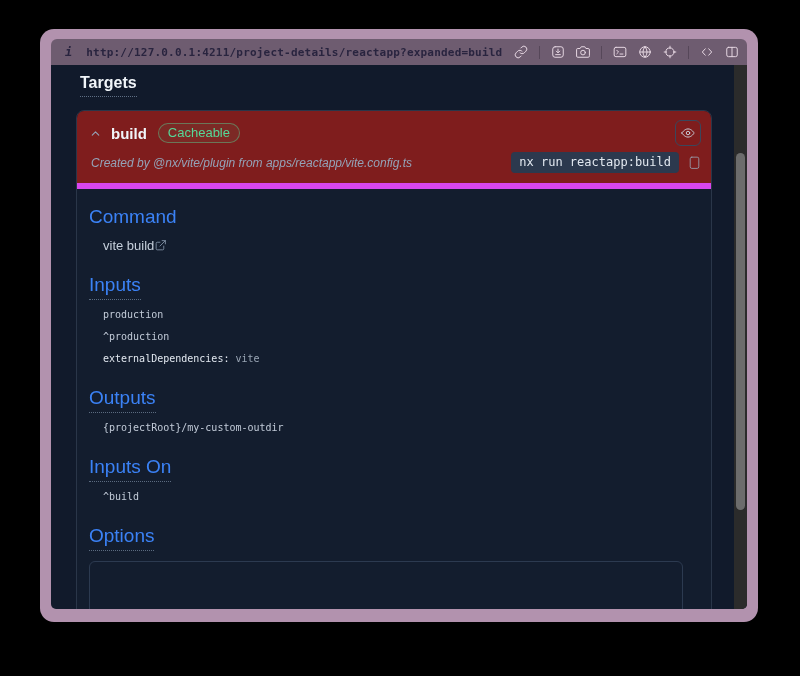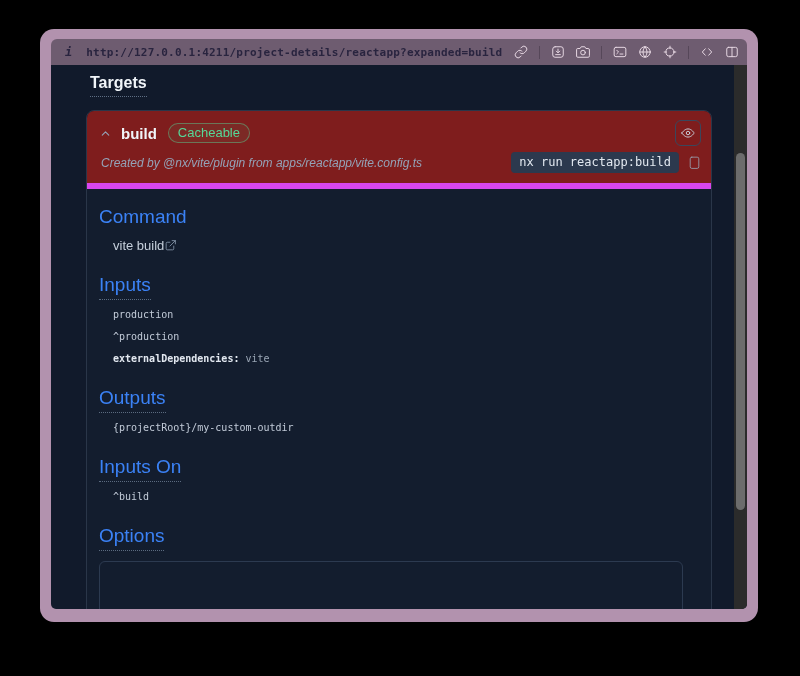--- a/index.html
+++ b/index.html
@@ -21,21 +21,21 @@
               color:#29243f; letter-spacing:0.2px; flex:1; white-space:nowrap; overflow:hidden; }
   .tools { display:flex; align-items:center; gap:11px; }
   .tools .ic { width:14px; height:14px; stroke:#e7d8e3; fill:none; stroke-width:1.7;
                stroke-linecap:round; stroke-linejoin:round; display:block; cursor:pointer; }
   .tsep { width:1px; height:13px; background:#564759; }
 
   
   .content { flex:1; position:relative; background:#111a2b; border-radius:0 0 5px 5px;
              overflow:hidden; }
   .scrollpane { position:absolute; left:0; top:0; right:13px; bottom:0;
-                padding:0 22px 0 35px; overflow:hidden;border-radius:11px; }
+                padding:0 22px 0 25px; overflow:hidden;border-radius:11px; }
 
   .page-title { margin:-6px 0 0 4px; }
   .page-title span { display:inline-block; font-size:16px; font-weight:700; color:#f1f5f9;
                      line-height:20px; border-bottom:1px dotted #5f6f85; padding-bottom:3px; }
 
   
   .card { margin-top:13px; border:1px solid #2a3649; border-radius:8px; overflow:hidden; }
   .card-header { background:#7f1d1d; border-bottom:6px solid #d946ef; }
   .hdr-row1 { display:flex; align-items:center; padding:9px 10px 3px 12px; cursor:pointer; }
   .chev { width:13px; height:13px; stroke:#94a3b8; fill:none; stroke-width:2;
@@ -59,21 +59,21 @@
   .sec-h { font-size:19px; font-weight:500; color:#3b82f6; margin-top:21px; }
   .sec-h:first-child { margin-top:0; }
   .sec-h span { display:inline-block; }
   .sec-h.dotted span { border-bottom:1px dotted #5b6b80; padding-bottom:3px; }
   .cmd-row { display:flex; align-items:center; gap:0; margin:10px 0 0 14px; }
   .cmd-text { font-size:13px; color:#c6d0dc; }
   .extlink { width:13px; height:13px; stroke:#8596aa; fill:none; stroke-width:1.6;
              stroke-linecap:round; stroke-linejoin:round; cursor:pointer; }
   .mono-item { font-family:"DejaVu Sans Mono", monospace; font-size:10px; color:#c2cbd8;
                margin:8px 0 0 14px; line-height:14px; white-space:pre; }
-  .mono-item .mkey { font-weight:bold; color:#e2e8f0; }
+  .mono-item .mkey { font-weight:normal; color:#e2e8f0; }
   .mono-item .mval { color:#9aa6b5; }
 
   .codeblock { border:1px solid #2c3a50; border-radius:6px; margin:10px 14px 2px 0;
                padding:11px 14px; font-family:"DejaVu Sans Mono", monospace; font-size:12px;
                line-height:17px; color:#cfd8e3; white-space:pre; }
 
   
   .scrollbar { position:absolute; top:0; right:0; bottom:0; width:13px; background:#2b2b2b; cursor:pointer; }
   .scroll-thumb { position:absolute; left:2px; width:9px; top:88px; height:357px;
                   background:#6c6c6c; border-radius:5px; cursor:grab; }

